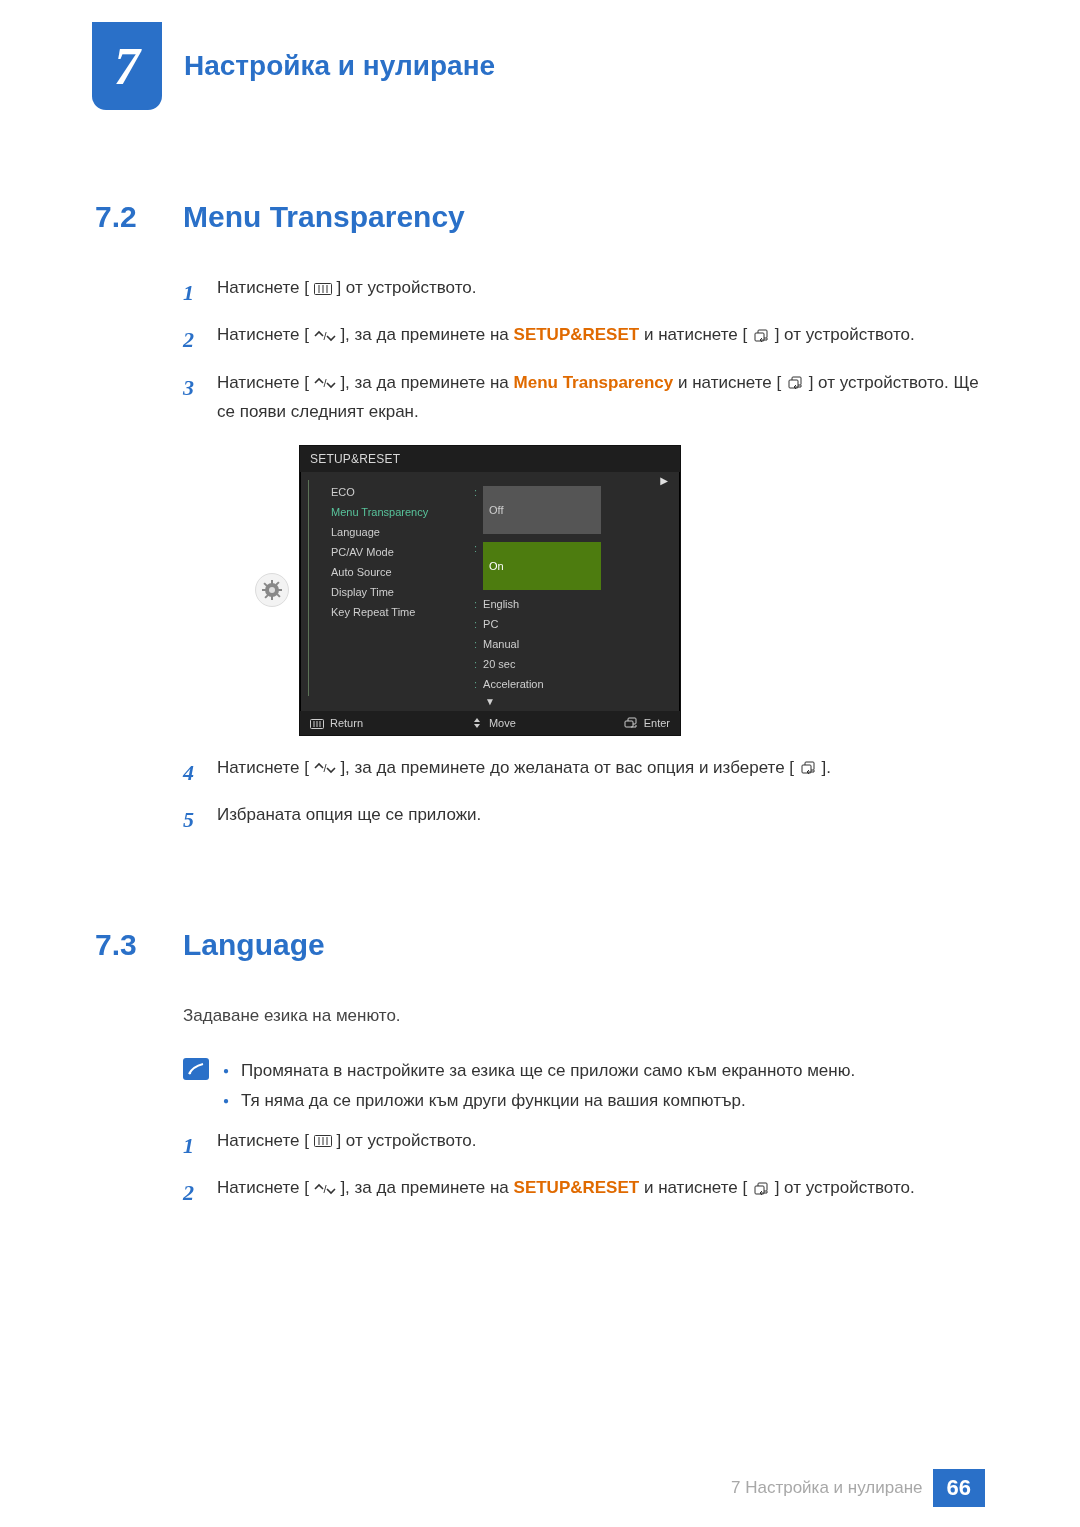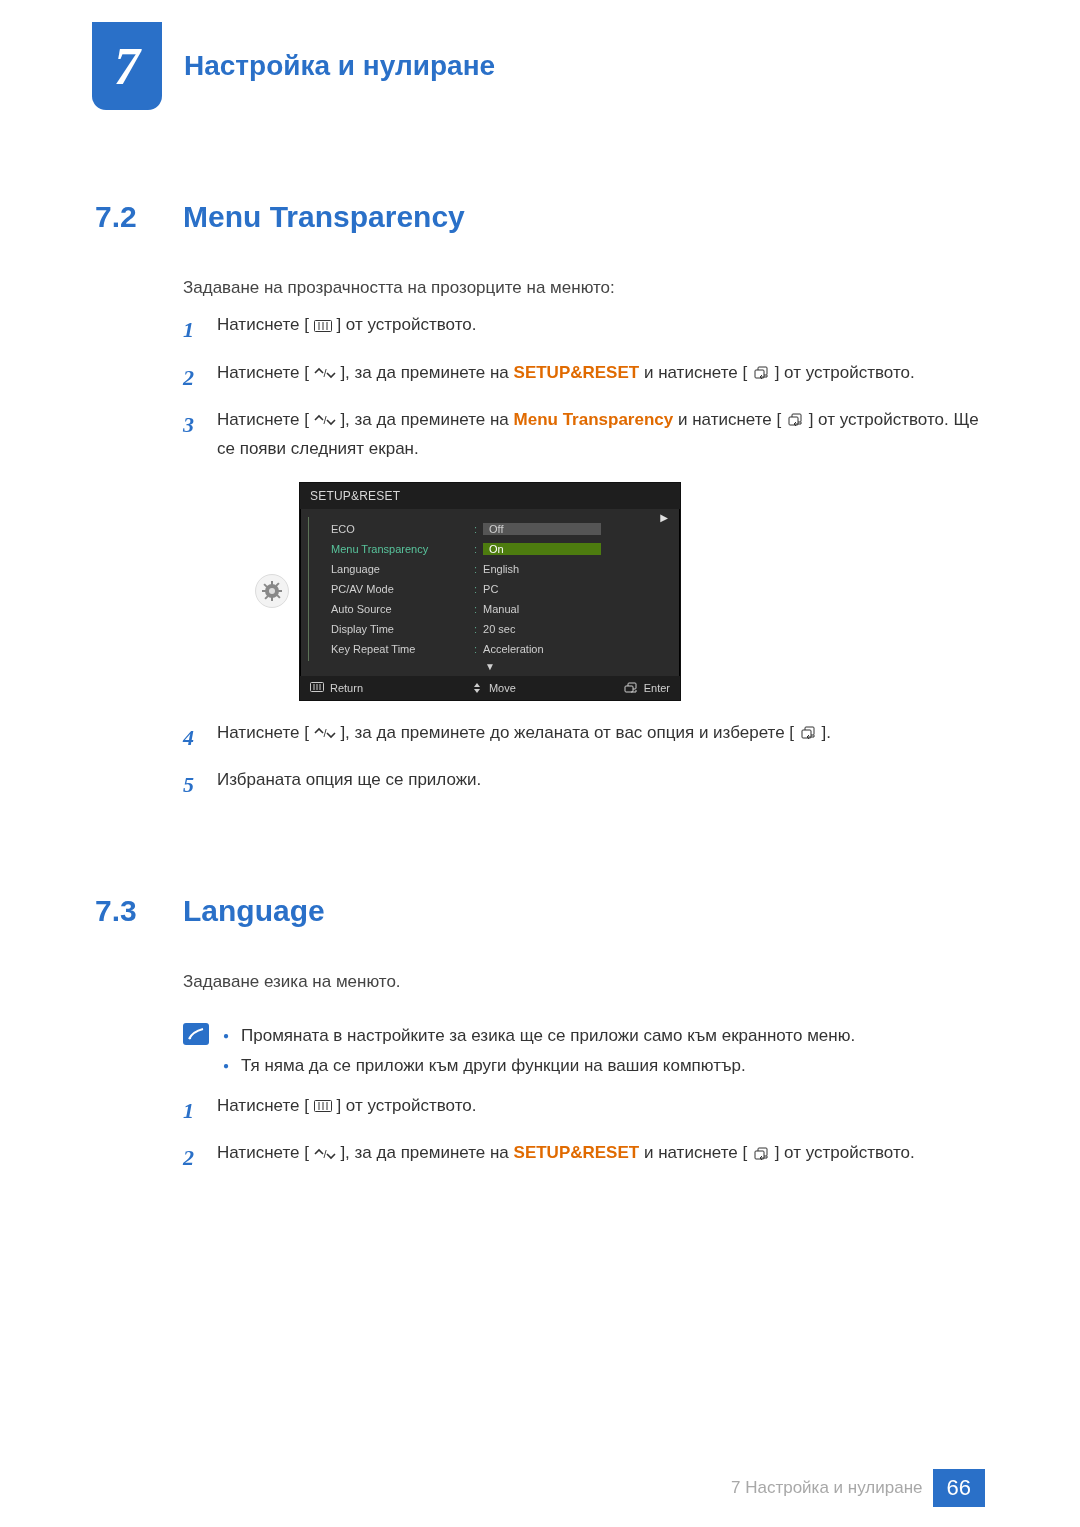--- a/index.html
+++ b/index.html
@@ -52,56 +52,55 @@
   .osd-arrow-right { position:absolute; top:3px; right:12px; color:#e0e0e0; font-size:10px; }
   .osd-left { width: 158px; padding: 2px 0 2px 22px; border-left: 1px solid #565; position:relative; }
   .osd-left::before { content:""; position:absolute; left:-1px; top:0; bottom:0; width:1px; background:linear-gradient(#5c7357,#5c7357); }
   .osd-row { display:flex; justify-content:space-between; padding:4px 0; }
   .osd-label { width:148px; }
   .osd-right { flex:1; padding: 2px 6px 2px 8px; }
   .osd-val-row { padding:4px 0; display:flex; gap:6px; }
   .osd-colon { color:#5aa086; }
   .osd-sel { color:#58c39b; }
   .osd-dropdown { position:relative; width: 118px; }
-  .osd-opt { background:#555; color:#cfcfcf; padding:0 6px; }
+  .osd-opt { background:#555; color:#cfcfcf; padding:18px 6px; }
   .osd-opt.on { background:#4d7c0f; color:#fff; }
   .osd-foot { display:flex; justify-content:space-between; background:#1e1e1e; padding:6px 10px; font-size:11px; color:#d0d0d0; }
-  .osd-foot span { display:flex; align-items:flex-start; gap:6px; }
+  .osd-foot span { display:flex; align-items:flex-end; gap:6px; }
   .osd-down-arrow { text-align:center; color:#d0d0d0; font-size:10px; padding-bottom:4px; }
 
   
   .note { display:flex; gap:14px; margin: 26px 0 0 88px; }
   .note-icon { width:26px; height:22px; background:#2a70c8; border-radius:3px; display:flex; align-items:center; justify-content:center; color:#fff; font-size:14px; flex-shrink:0; margin-top:2px; }
   .note-list { list-style:none; }
   .note-list li { display:flex; gap:12px; font-size:17px; color:#333; line-height:1.8; }
   .note-bullet { color:#2a70c8; font-size:10px; line-height:30px; }
 
   
   .footer { position:absolute; bottom:20px; left:0; right:0; display:flex; justify-content:flex-end; align-items:center; gap:0; padding-right:95px; }
   .footer-text { color:#a8a8a8; font-size:17px; margin-right:10px; }
-  .footer-page { background:#2a70c8; color:#fff; padding:6px 14px; font-size:22px; font-weight:normal; }
+  .footer-page { background:#2a70c8; color:#fff; padding:6px 14px; font-size:22px; font-weight:bold; }
 </style>
 </head>
 <body>
 
 <div class="page">
 
   <div class="chapter-header">
     <div class="chapter-badge">7</div>
     <div class="chapter-title">Настройка и нулиране</div>
   </div>
 
   <div class="content">
 
     <div class="section-h2">
       <div class="section-num">7.2</div>
       <div class="section-title">Menu Transparency</div>
     </div>
 
-    <p class="para">Задаване на прозрачността на прозорците на менюто:</p>
 
 
     <ol class="steps">
       <li>
         <span class="step-num">1</span>
         <span class="step-text">
           <span>Натиснете [</span>
           <span class="icon-menu"><svg width="18" height="12" viewBox="0 0 18 12">
                 <rect x="0.5" y="0.5" width="17" height="11" rx="1" fill="none" stroke="#333"></rect>
                 <line x1="5" y1="2" x2="5" y2="10" stroke="#333"></line>

